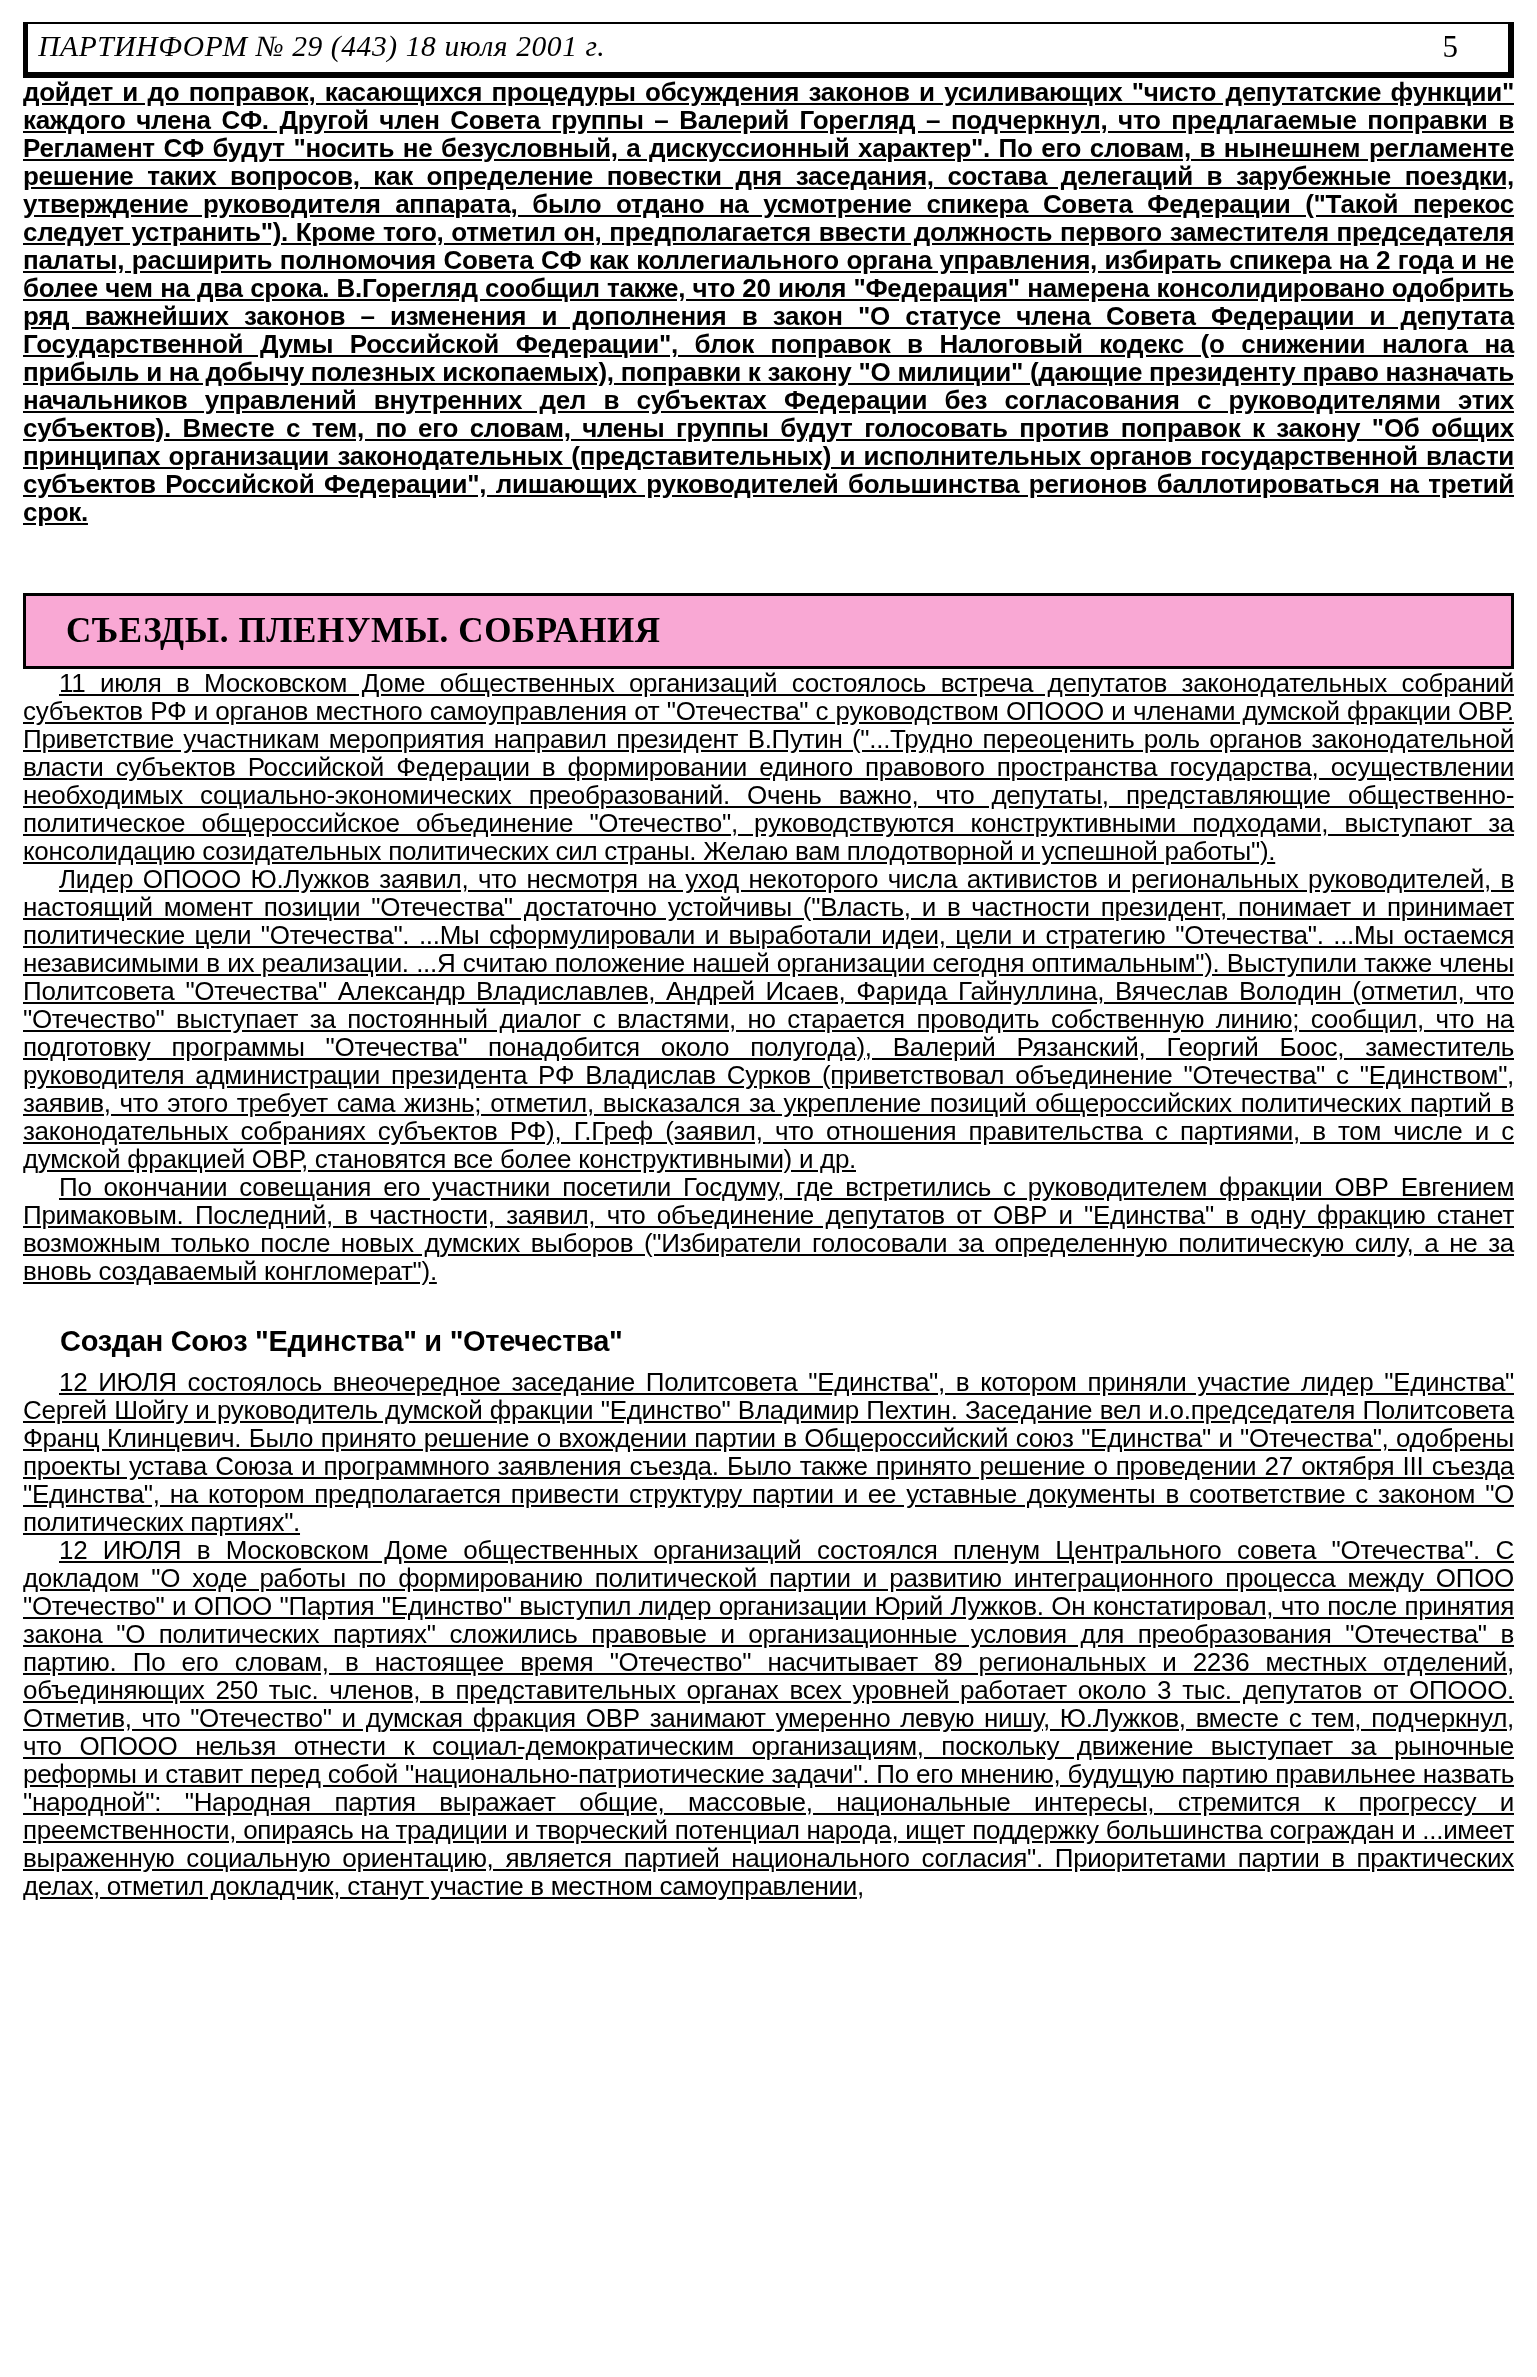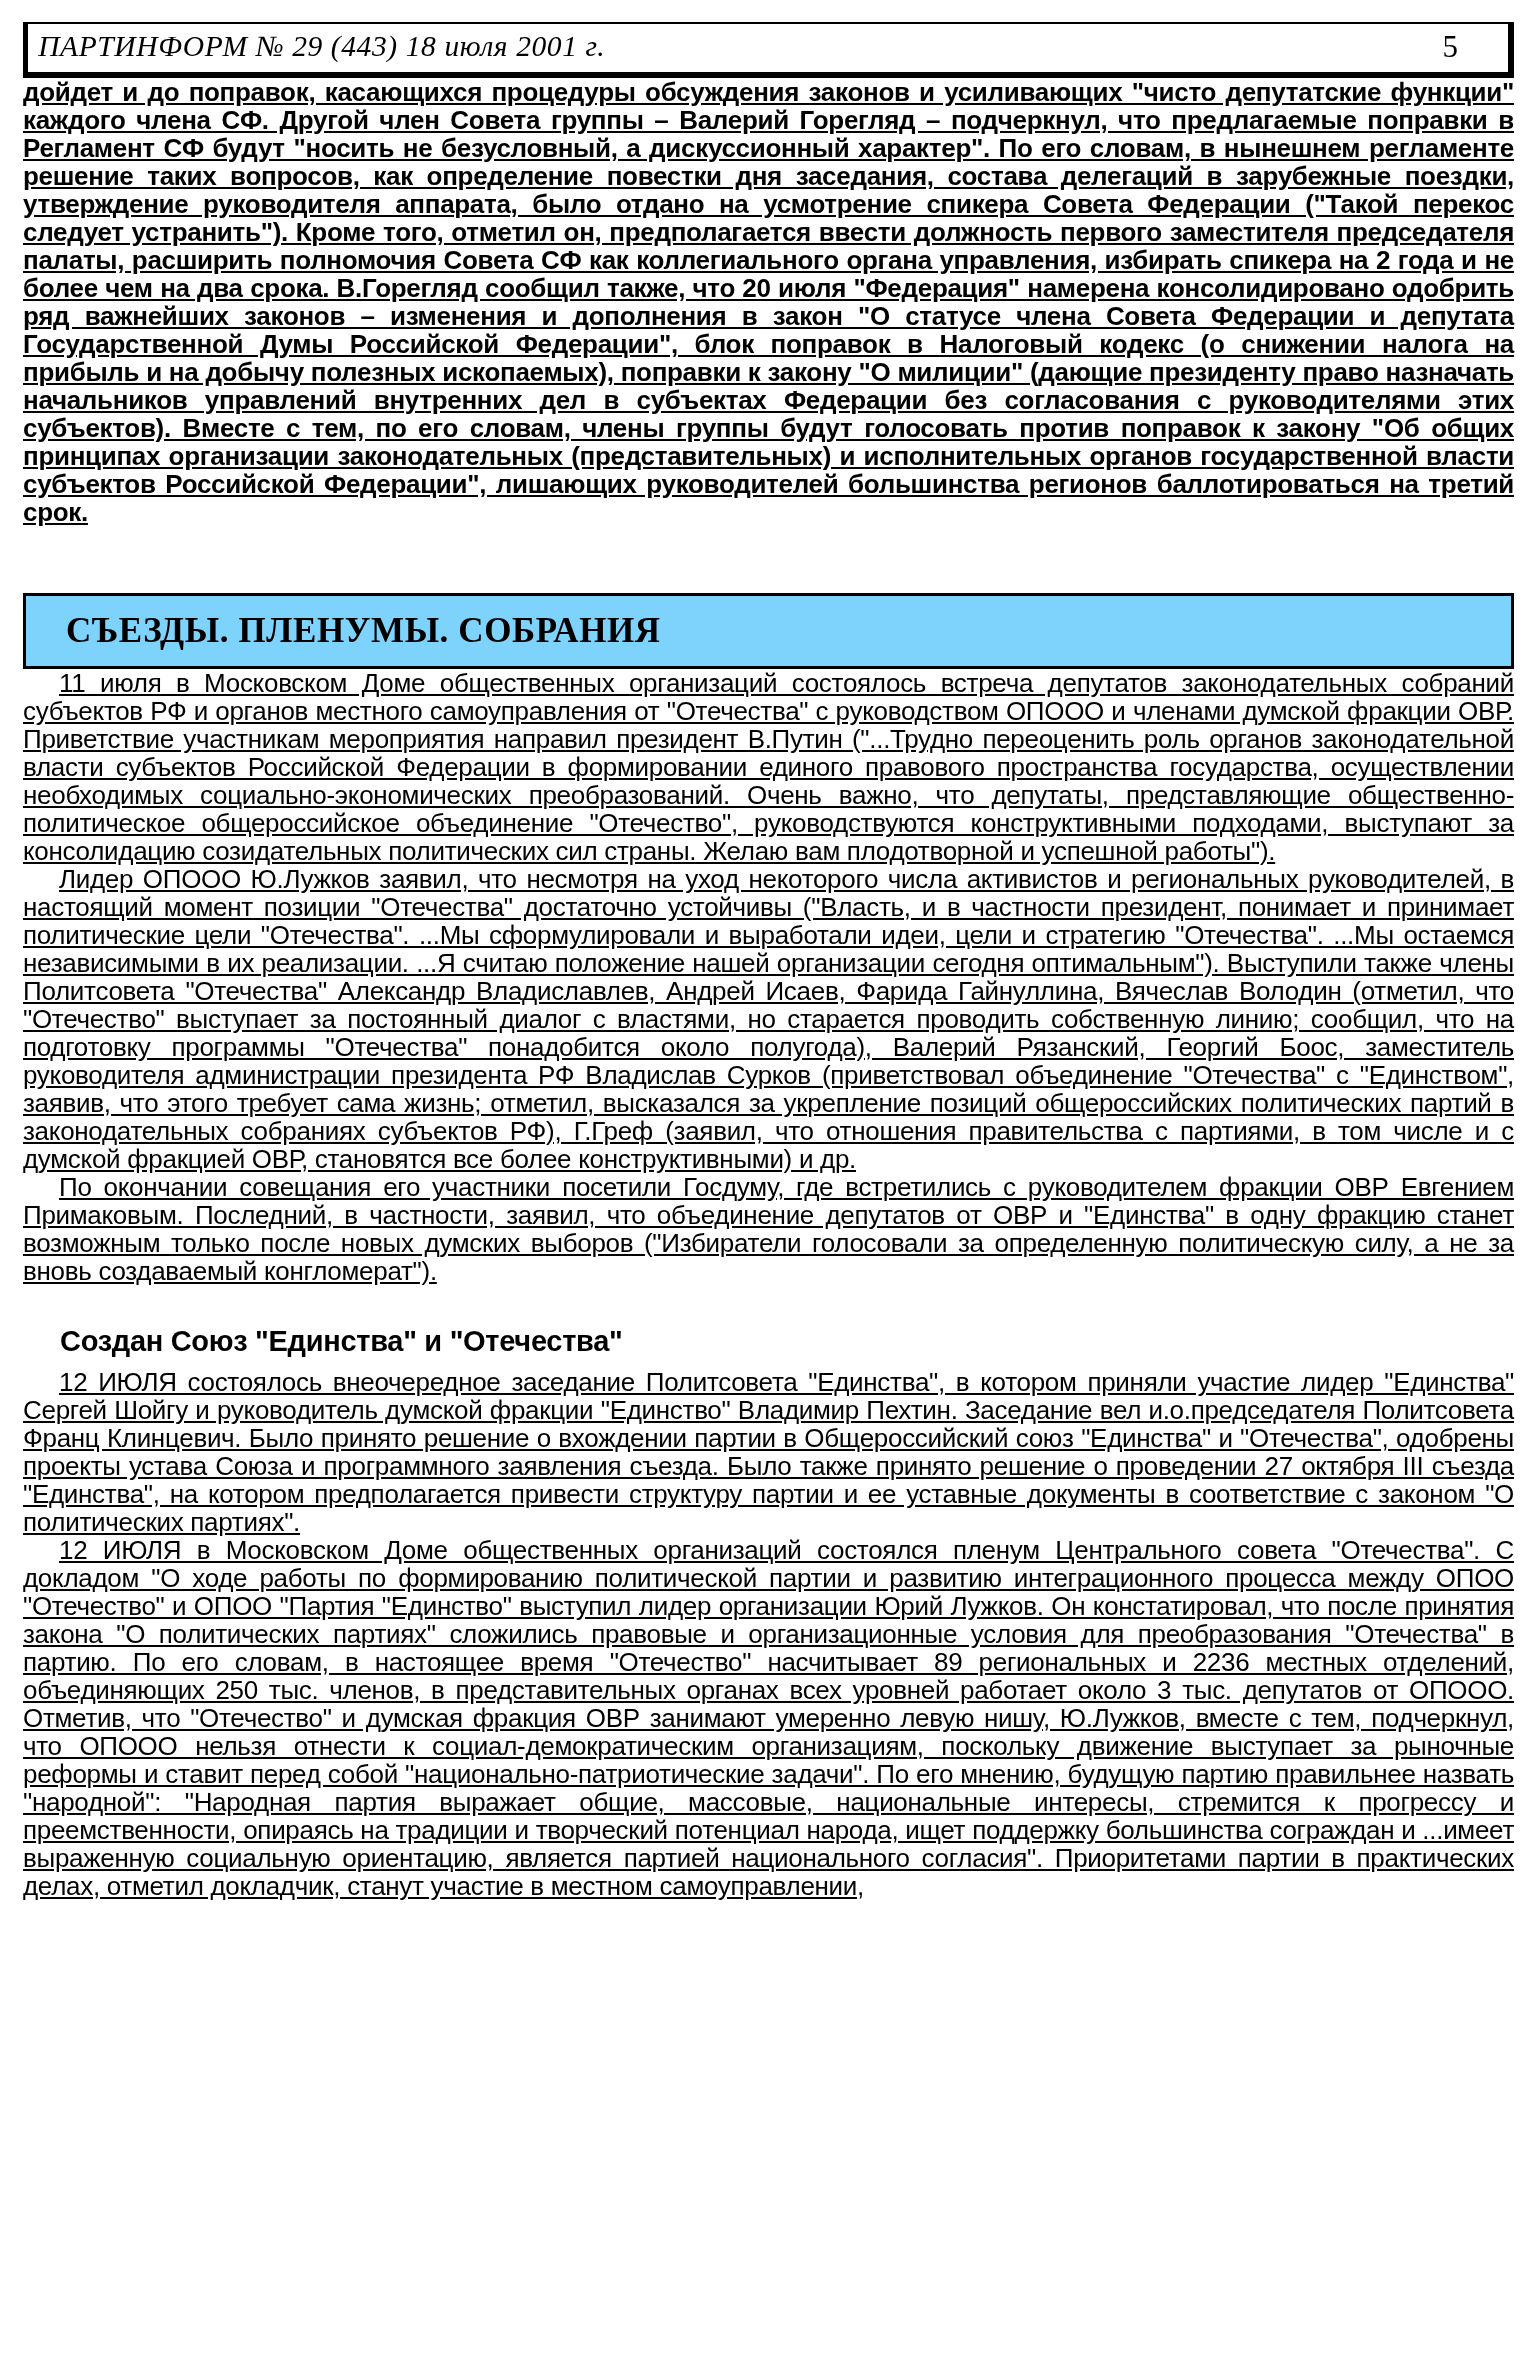--- a/index.html
+++ b/index.html
@@ -74,21 +74,21 @@
 
 <div class="page" style="background: rgb(255, 255, 255); color: rgb(0, 0, 0);">
 
   <div class="header-box">
     <span class="header-title">ПАРТИНФОРМ № 29 (443) 18 июля 2001 г.</span>
     <span class="header-page-num">5</span>
   </div>
 
   <p class="bodytext lead">дойдет и до поправок, касающихся процедуры обсуждения законов и усиливающих "чисто депутатские функции" каждого члена СФ. Другой член Совета группы – Валерий Горегляд – подчеркнул, что предлагаемые поправки в Регламент СФ будут "носить не безусловный, а дискуссионный характер". По его словам, в нынешнем регламенте решение таких вопросов, как определение повестки дня заседания, состава делегаций в зарубежные поездки, утверждение руководителя аппарата, было отдано на усмотрение спикера Совета Федерации ("Такой перекос следует устранить"). Кроме того, отметил он, предполагается ввести должность первого заместителя председателя палаты, расширить полномочия Совета СФ как коллегиального органа управления, избирать спикера на 2 года и не более чем на два срока. В.Горегляд сообщил также, что 20 июля "Федерация" намерена консолидировано одобрить ряд важнейших законов – изменения и дополнения в закон "О статусе члена Совета Федерации и депутата Государственной Думы Российской Федерации", блок поправок в Налоговый кодекс (о снижении налога на прибыль и на добычу полезных ископаемых), поправки к закону "О милиции" (дающие президенту право назначать начальников управлений внутренних дел в субъектах Федерации без согласования с руководителями этих субъектов). Вместе с тем, по его словам, члены группы будут голосовать против поправок к закону "Об общих принципах организации законодательных (представительных) и исполнительных органов государственной власти субъектов Российской Федерации", лишающих руководителей большинства регионов баллотироваться на третий срок.</p>
 
-  <div class="section-box" style="background: #7dd3fc;">
+  <div class="section-box" style="background: #f9a8d4;">
     <span>СЪЕЗДЫ. ПЛЕНУМЫ. СОБРАНИЯ</span>
   </div>
 
   <div>
     <p class="bodytext indent">11 июля в Московском Доме общественных организаций состоялось встреча депутатов законодательных собраний субъектов РФ и органов местного самоуправления от "Отечества" с руководством ОПООО и членами думской фракции ОВР. Приветствие участникам мероприятия направил президент В.Путин ("...Трудно переоценить роль органов законодательной власти субъектов Российской Федерации в формировании единого правового пространства государства, осуществлении необходимых социально-экономических преобразований. Очень важно, что депутаты, представляющие общественно-политическое общероссийское объединение "Отечество", руководствуются конструктивными подходами, выступают за консолидацию созидательных политических сил страны. Желаю вам плодотворной и успешной работы").</p>
     <p class="bodytext indent">Лидер ОПООО Ю.Лужков заявил, что несмотря на уход некоторого числа активистов и региональных руководителей, в настоящий момент позиции "Отечества" достаточно устойчивы ("Власть, и в частности президент, понимает и принимает политические цели "Отечества". ...Мы сформулировали и выработали идеи, цели и стратегию "Отечества". ...Мы остаемся независимыми в их реализации. ...Я считаю положение нашей организации сегодня оптимальным"). Выступили также члены Политсовета "Отечества" Александр Владиславлев, Андрей Исаев, Фарида Гайнуллина, Вячеслав Володин (отметил, что "Отечество" выступает за постоянный диалог с властями, но старается проводить собственную линию; сообщил, что на подготовку программы "Отечества" понадобится около полугода), Валерий Рязанский, Георгий Боос, заместитель руководителя администрации президента РФ Владислав Сурков (приветствовал объединение "Отечества" с "Единством", заявив, что этого требует сама жизнь; отметил, высказался за укрепление позиций общероссийских политических партий в законодательных собраниях субъектов РФ), Г.Греф (заявил, что отношения правительства с партиями, в том числе и с думской фракцией ОВР, становятся все более конструктивными) и др.</p>
     <p class="bodytext indent">По окончании совещания его участники посетили Госдуму, где встретились с руководителем фракции ОВР Евгением Примаковым. Последний, в частности, заявил, что объединение депутатов от ОВР и "Единства" в одну фракцию станет возможным только после новых думских выборов ("Избиратели голосовали за определенную политическую силу, а не за вновь создаваемый конгломерат").</p>
   </div>
 
   <div>

